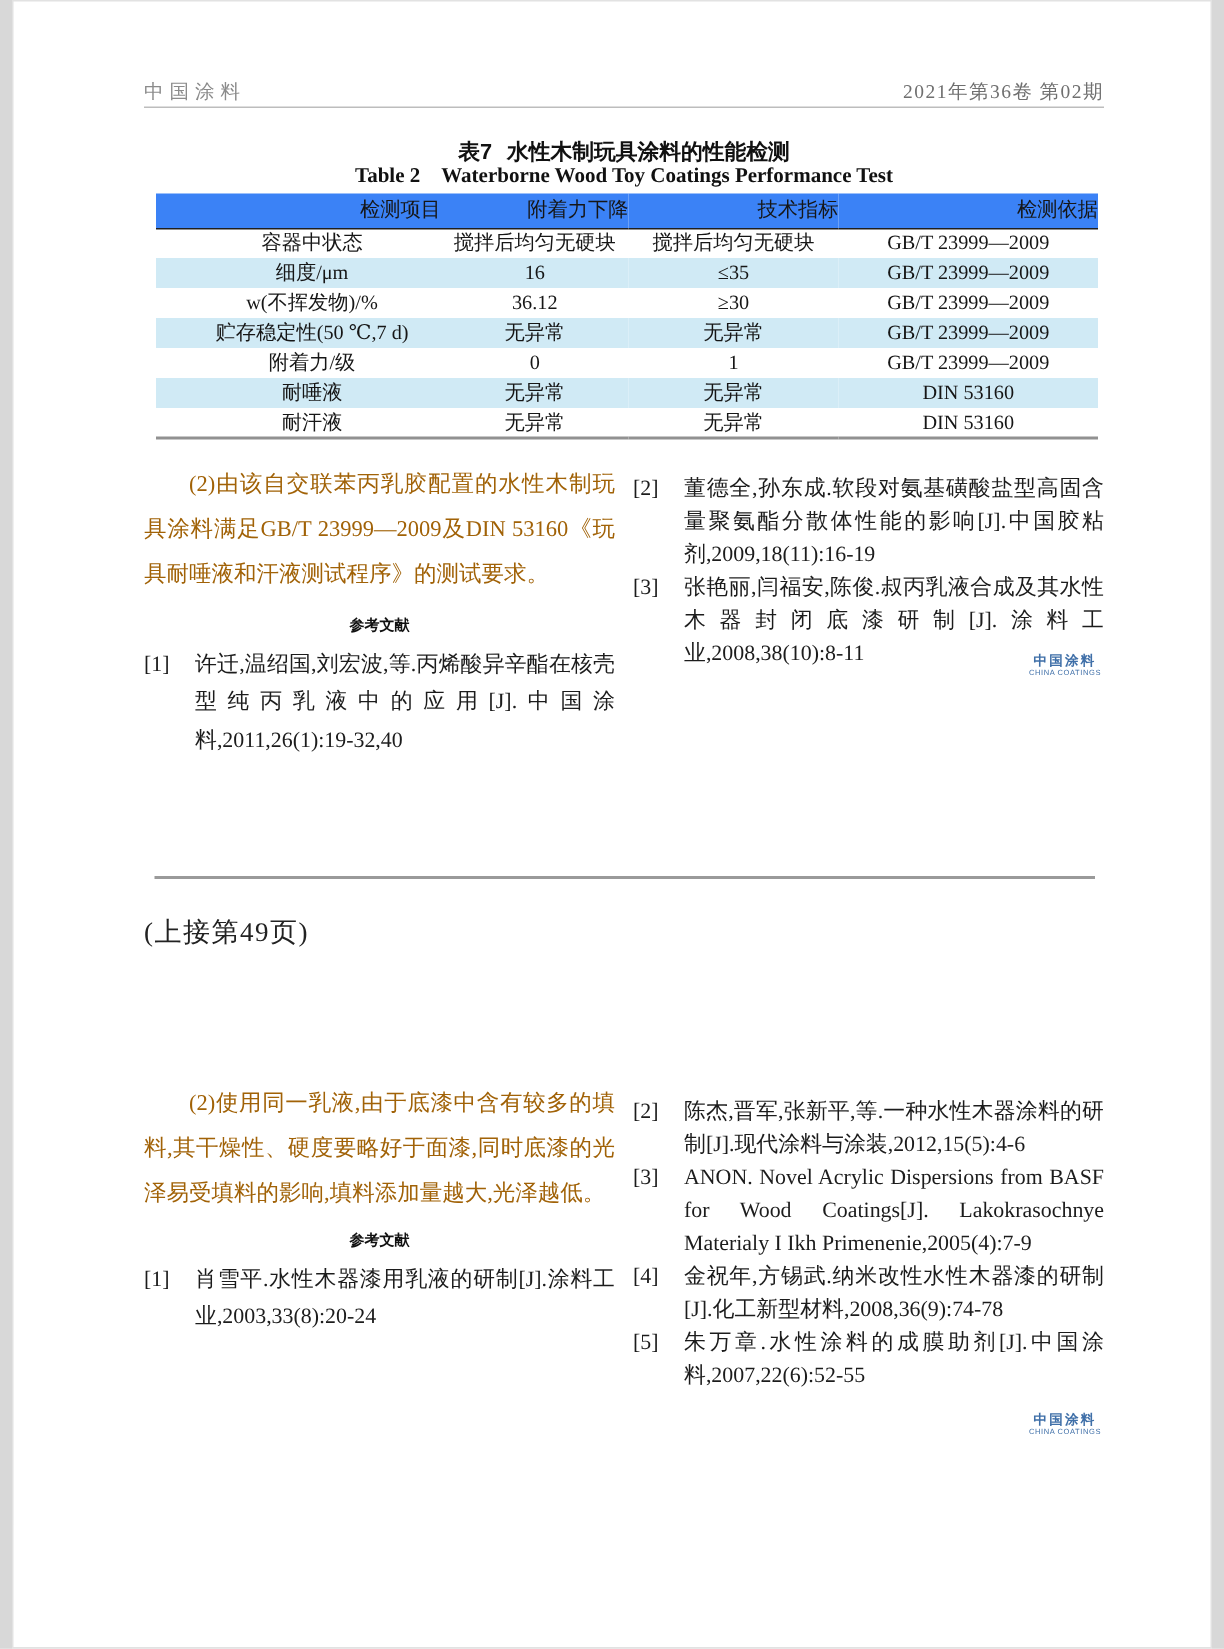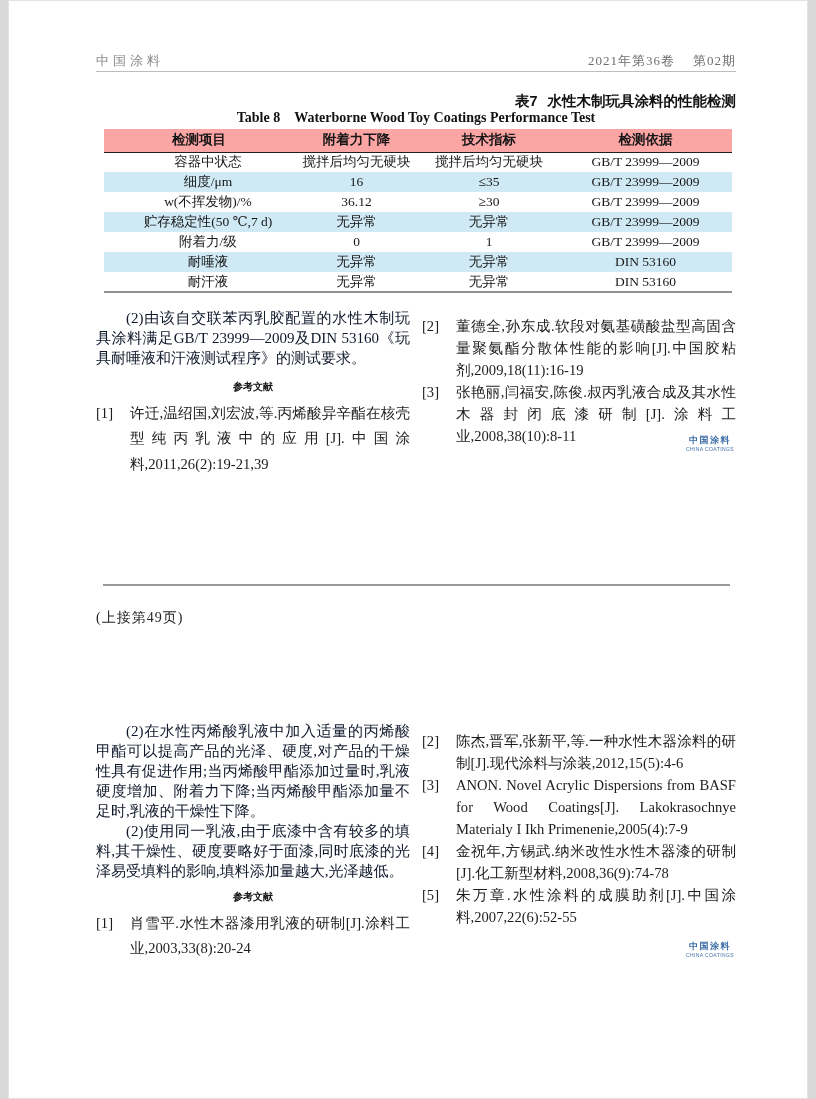--- a/index.html
+++ b/index.html
@@ -10,50 +10,50 @@
     font-family:"Liberation Serif","DejaVu Serif",serif; color:#1c1c1c;
     overflow:hidden;
   }
   
   .running-head {
     position:absolute; top:52px; left:88px; width:640px; height:18px;
     display:flex; justify-content:space-between; align-items:flex-end;
     font-size:13px; color:#8b8b8b;
   }
   .running-head .journal { letter-spacing:4px; }
-  .running-head .vol-issue { color:#6f6f6f; letter-spacing:1px; display:flex; gap:18px;align-items:center; }
+  .running-head .vol-issue { color:#6f6f6f; letter-spacing:1px; display:flex; gap:4px;align-items:center; }
   .head-rule { position:absolute; top:71px; left:88px; width:640px; height:1px; background:#bdbdbd; }
 
   
   .tbl-title-cn {
-    position:absolute; top:92px; left:88px; width:640px; text-align:right;
+    position:absolute; top:92px; left:88px; width:640px; text-align:center;
     font-family:"Liberation Sans","DejaVu Sans",sans-serif;
     font-size:14.5px; font-weight:bold; color:#111;
   }
   .tbl-title-cn .gap { display:inline-block; width:10px; }
   .tbl-title-en {
     position:absolute; top:110px; left:88px; width:640px; text-align:center;
     font-size:14px; font-weight:bold; color:#111;
   }
   .tbl-title-en .gap { display:inline-block; width:14px; }
 
   
   .tbl-wrap { position:absolute; top:129px; left:96px; }
   table { border-collapse:collapse; table-layout:fixed; width:628px;
           font-size:13.5px; color:#161616; border-bottom:2px solid #919191; }
-  thead th { background:#fca5a5; height:23px; font-weight:bold;
-             text-align:center; border-bottom:1px solid #1f1f1f; }
+  thead th { background:#3b82f6; height:23px; font-weight:normal;
+             text-align:right; border-bottom:1px solid #1f1f1f; }
   tbody td { height:20px; text-align:center; }
   tbody tr:nth-child(even) td { background:#d0eaf5; }
   tbody td:first-child { text-align:center; padding-left:18px; }
 
   
   .col { position:absolute; width:314px; }
-  .para { font-size:15px; line-height:20px; text-align:justify;
-          text-indent:2em; color:#0f172a; }
+  .para { font-size:15px; line-height:30px; text-align:justify;
+          text-indent:2em; color:#a16207; }
   .refs-heading { font-size:10px; font-weight:bold; text-align:center;
                   color:#111; font-family:"Liberation Sans","DejaVu Sans",sans-serif; }
   .ref { display:flex; font-size:14.6px; }
   .ref-no { width:34px; flex-shrink:0; }
   .ref-text { flex:1; text-align:justify; }
   .lh-left  { line-height:25.4px; }
   .lh-right { line-height:22px; }
 
   .sec1-left  { top:308px; left:88px; }
   .sec1-left .refs-heading { margin-top:12px; margin-bottom:7px; }
@@ -61,21 +61,21 @@
 
   .brand-logo { position:absolute; width:56px; text-align:center; line-height:1; }
   .logo-cn { font-family:"Liberation Sans","DejaVu Sans",sans-serif;
              font-size:9px; font-weight:bold; color:#3f6fa8; letter-spacing:1.5px; white-space:nowrap; }
   .logo-en { font-family:"Liberation Sans","DejaVu Sans",sans-serif;
              font-size:5px; color:#3f6fa8; letter-spacing:0.4px; margin-top:2px; white-space:nowrap; }
   .logo-1 { top:436px; left:674px; }
   .logo-2 { top:942px; left:674px; }
 
   .mid-rule { position:absolute; top:584px; left:95px; width:627px; height:2px; background:#9a9a9a; }
-  .continuation { position:absolute; top:609px; left:88px; font-size:14px;
+  .continuation { position:absolute; top:609px; left:88px; font-size:18px;
                   letter-spacing:1px; color:#222; }
 
   .sec2-left { top:721px; left:88px; }
   .sec2-left .refs-heading { margin-top:9px; margin-bottom:7px; }
   .sec2-right { top:730px; left:414px; }
 
   
   .footer { position:absolute; top:1037px; left:88px; display:flex; align-items:center; }
   .page-num { font-size:17px; color:#41709f; margin-right:8px;
               font-family:"Liberation Serif","DejaVu Serif",serif; }
@@ -95,21 +95,21 @@
       <span>2021年第36卷</span>
       <span>第02期</span>
     </span>
   </div>
   <div class="head-rule"></div>
 
   <div class="tbl-title-cn">
     <span>表7</span><span class="gap"></span><span>水性木制玩具涂料的性能检测</span>
   </div>
   <div class="tbl-title-en">
-    <span>Table 8</span><span class="gap"></span><span>Waterborne Wood Toy Coatings Performance Test</span>
+    <span>Table 2</span><span class="gap"></span><span>Waterborne Wood Toy Coatings Performance Test</span>
   </div>
 
   <div class="tbl-wrap">
     <table>
       <colgroup>
           <col style="width:190px">
           <col style="width:125px">
           <col style="width:140px">
           <col style="width:173px">
         </colgroup>
@@ -166,21 +166,21 @@
         </tr>
       </tbody>
     </table>
   </div>
 
   <div class="col sec1-left">
     <p class="para">(2)由该自交联苯丙乳胶配置的水性木制玩具涂料满足GB/T 23999—2009及DIN 53160《玩具耐唾液和汗液测试程序》的测试要求。</p>
     <div class="refs-heading">参考文献</div>
     <div class="ref lh-left">
       <span class="ref-no">[1]</span>
-      <span class="ref-text">许迁,温绍国,刘宏波,等.丙烯酸异辛酯在核壳型纯丙乳液中的应用[J].中国涂料,2011,26(2):19-21,39</span>
+      <span class="ref-text">许迁,温绍国,刘宏波,等.丙烯酸异辛酯在核壳型纯丙乳液中的应用[J].中国涂料,2011,26(1):19-32,40</span>
     </div>
   </div>
 
   <div class="col sec1-right">
     <div class="ref lh-right">
       <span class="ref-no">[2]</span>
       <span class="ref-text">董德全,孙东成.软段对氨基磺酸盐型高固含量聚氨酯分散体性能的影响[J].中国胶粘剂,2009,18(11):16-19</span>
     </div>
     <div class="ref lh-right">
       <span class="ref-no">[3]</span>
@@ -190,21 +190,20 @@
 
   <div class="brand-logo logo-1">
     <div class="logo-cn">中国涂料</div>
     <div class="logo-en">CHINA COATINGS</div>
   </div>
 
   <div class="mid-rule"></div>
   <div class="continuation">(上接第49页)</div>
 
   <div class="col sec2-left">
-    <p class="para">(2)在水性丙烯酸乳液中加入适量的丙烯酸甲酯可以提高产品的光泽、硬度,对产品的干燥性具有促进作用;当丙烯酸甲酯添加过量时,乳液硬度增加、附着力下降;当丙烯酸甲酯添加量不足时,乳液的干燥性下降。</p>
     <p class="para">(2)使用同一乳液,由于底漆中含有较多的填料,其干燥性、硬度要略好于面漆,同时底漆的光泽易受填料的影响,填料添加量越大,光泽越低。</p>
     <div class="refs-heading">参考文献</div>
     <div class="ref lh-left">
       <span class="ref-no">[1]</span>
       <span class="ref-text">肖雪平.水性木器漆用乳液的研制[J].涂料工业,2003,33(8):20-24</span>
     </div>
   </div>
 
   <div class="col sec2-right">
     <div class="ref lh-right">

